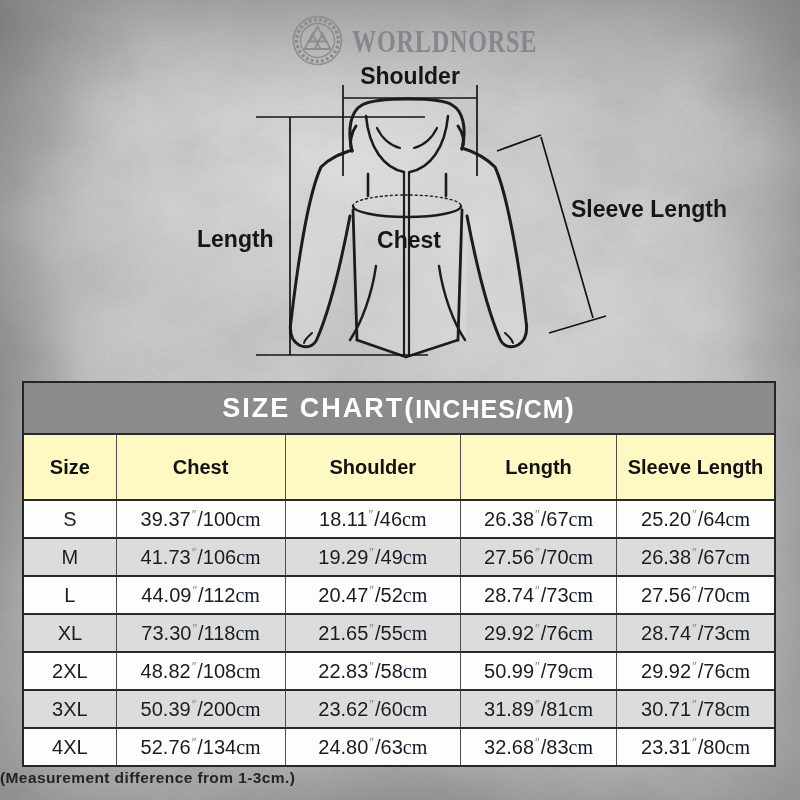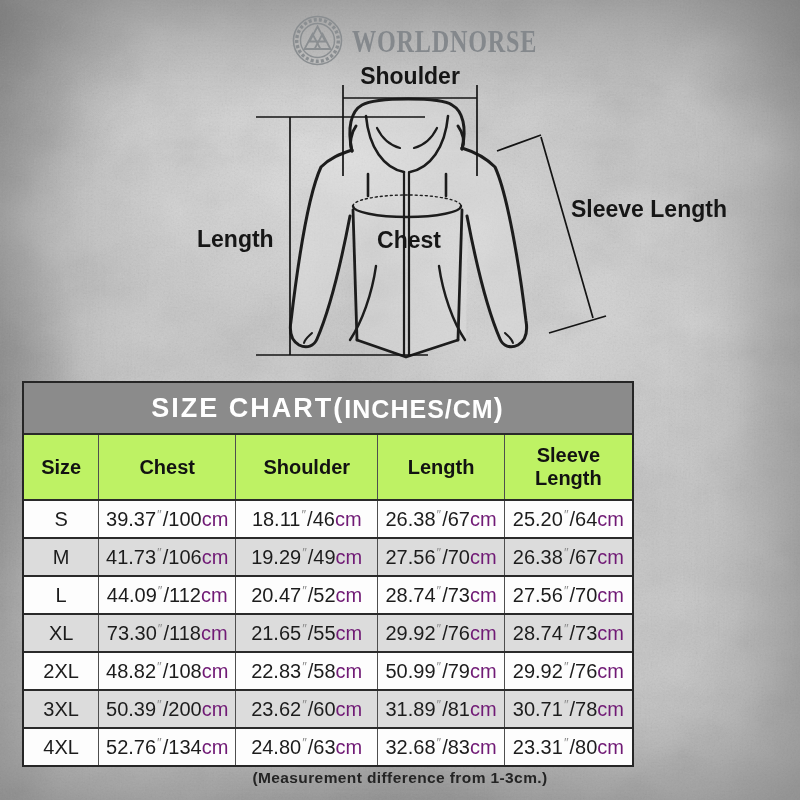--- a/index.html
+++ b/index.html
@@ -23,38 +23,38 @@
     letter-spacing:1px;color:#84888c;transform:scaleX(.78);transform-origin:left center;
     white-space:nowrap;}
   
   .diagram-svg{position:absolute;left:0;top:0;z-index:2;}
   .diag-label{position:absolute;z-index:4;color:#161616;font-weight:700;font-size:23px;white-space:nowrap;}
   .lbl-shoulder{left:330px;top:63px;width:160px;text-align:center;}
   .lbl-length{left:197px;top:226px;}
   .lbl-chest{left:350px;top:227px;width:118px;text-align:center;}
   .lbl-sleeve{left:571px;top:196px;}
   
-  .chart-box{position:absolute;left:22px;top:381px;width:612px;z-index:5;
+  .chart-box{position:absolute;left:22px;top:381px;width:754px;z-index:5;
     border:2px solid #262626;box-sizing:border-box;background:#fff;}
   .band{height:50px;background:#8b8b8b;display:flex;align-items:center;justify-content:center;
     color:#fff;white-space:nowrap;}
   .band .big{font-size:27px;font-weight:700;letter-spacing:2px;}
   .band .small{font-size:25px;font-weight:700;letter-spacing:1px;padding-top:3px;}
   table.sizes{width:100%;border-collapse:collapse;table-layout:fixed;}
   table.sizes th,table.sizes td{border-left:1px solid #4e4e4e;border-top:2px solid #2a2a2a;
     text-align:center;padding:0;}
   table.sizes th:first-child,table.sizes td:first-child{border-left:none;}
-  table.sizes th{height:64px;background:#bef264;font-size:20px;font-weight:700;color:#121212;}
+  table.sizes th{height:64px;background:#fef9c3;font-size:20px;font-weight:700;color:#121212;}
   table.sizes td{height:36px;font-size:20px;color:#1c1c1c;background:#fdfdfd;}
   tr.shade td{background:#dcdcdc;}
   col.c-size{width:12.3%;} col.c-chest{width:22.5%;} col.c-shoulder{width:23.4%;}
   col.c-length{width:20.8%;} col.c-sleeve{width:21%;}
   .m-prime{color:#8d8d8d;font-size:13px;vertical-align:7px;padding:0 1px;}
-  .m-cm{color:#701a75;}
-  .footnote{position:absolute;left:0;top:769px;width:800px;text-align:center;z-index:4;
+  .m-cm{color:#0f172a;font-family:Liberation Serif, serif;}
+  .footnote{position:absolute;left:0;top:769px;width:800px;text-align:left;z-index:4;
     font-size:15.5px;font-weight:700;color:#242424;letter-spacing:.4px;}
 </style>
 </head>
 <body>
 
 <div class="stage">
 
   <svg class="noise" width="800" height="800" aria-hidden="true">
     <filter id="blotch">
         <feTurbulence type="fractalNoise" baseFrequency="0.012 0.016" numOctaves="4" seed="7"></feTurbulence>

